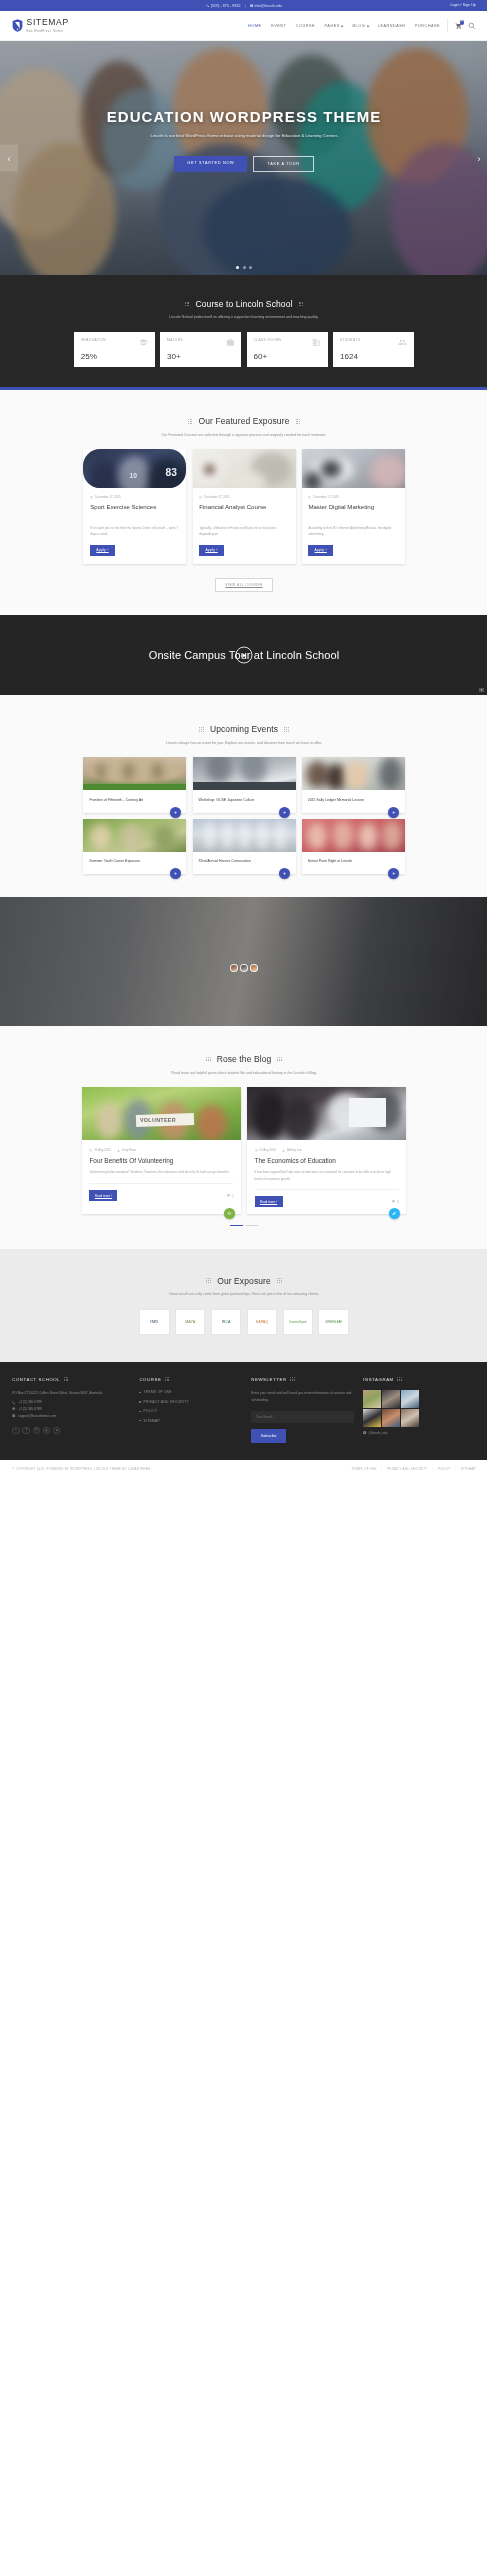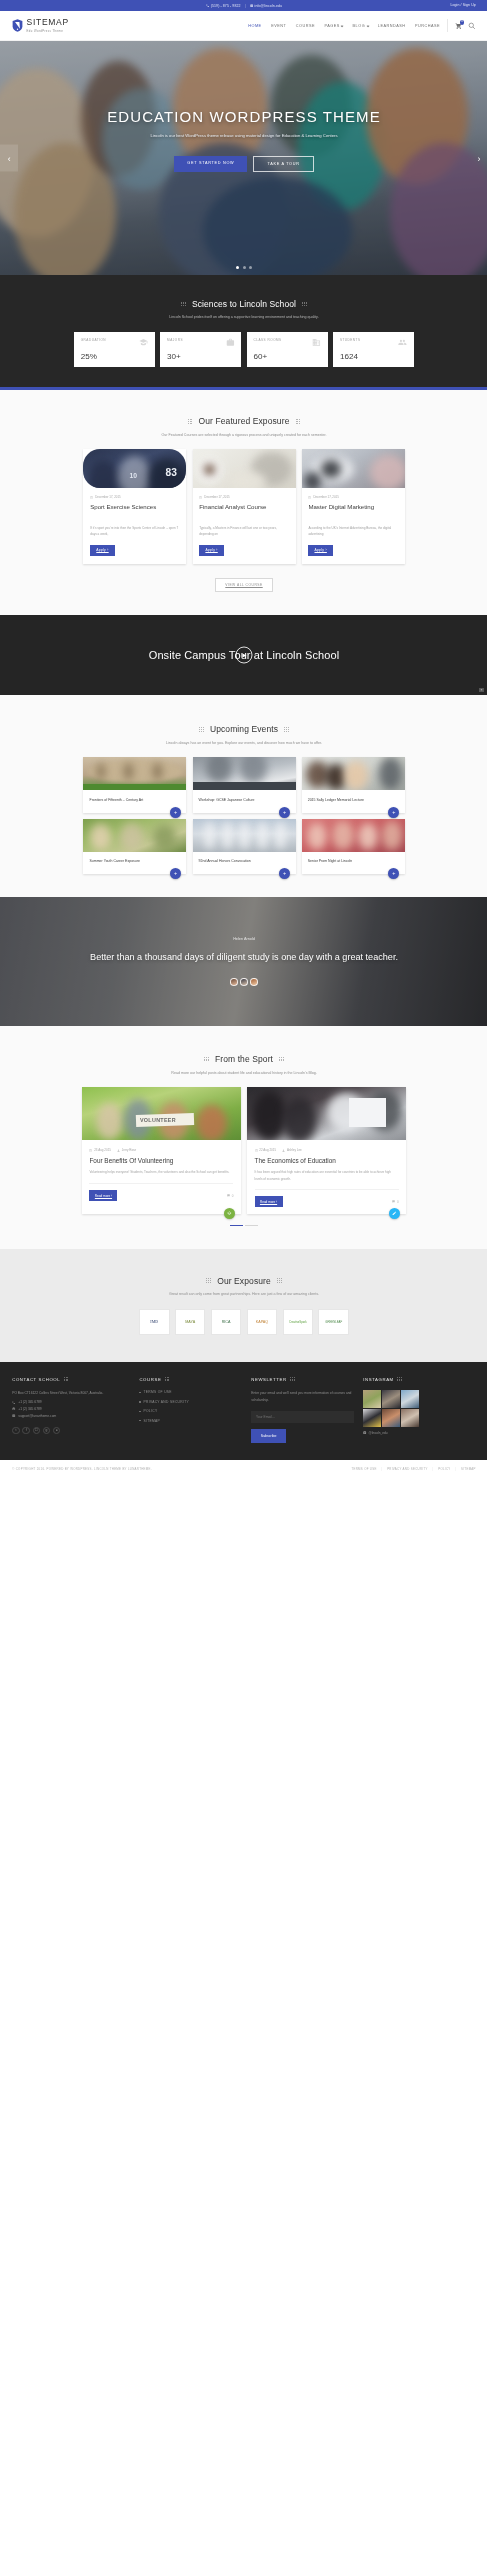--- a/index.html
+++ b/index.html
@@ -51,21 +51,21 @@
   
   .hero { position:relative; height:234px; overflow:hidden; }
   .hero-bg { position:absolute; inset:0; }
   .hero-bg .sky { position:absolute; inset:0;
     background:linear-gradient(175deg,#cfd6dc 0%,#b9c3cc 20%,#8f9aa6 48%,#5d6874 70%,#3a434e 100%); }
   .blob { position:absolute; border-radius:50%; filter:blur(4.1px); }
   .hero-overlay { position:absolute; inset:0; background:rgba(22,26,34,.30); }
   .hero-content { position:absolute; inset:0; display:flex; flex-direction:column;
     align-items:center; justify-content:flex-start; padding-top:68px; text-align:center; }
   .hero-title {
-    font-size:15px; color:#fff; letter-spacing:1.1px; font-weight:400;
+    font-size:15px; color:#fff; letter-spacing:1.1px; font-weight:700;
     text-shadow:0 0.7px 4.1px rgba(0,0,0,.45); line-height:1.1;
   }
   .hero-sub { margin-top:6.8px; font-size:4.2px; color:#e9edf3; line-height:2.0;
     max-width:203px; text-shadow:0 0.7px 2.7px rgba(0,0,0,.5); }
   .hero-btns { margin-top:15px; display:flex; gap:6.1px; }
   .btn-primary {
     background:#3f51b5; color:#fff; font-size:3.8px; letter-spacing:0.7px;
     padding:5.4px 13px; border:none; text-decoration:none; display:inline-block;
   }
   .btn-ghost {
@@ -356,21 +356,21 @@
             <i></i>
             <i></i>
             <i></i>
             <i></i>
             <i></i>
             <i></i>
             <i></i>
             <i></i>
             <i></i>
           </span>
-        <span>Sciences to Lincoln School</span>
+        <span>Course to Lincoln School</span>
         <span class="dots-orn">
             <i></i>
             <i></i>
             <i></i>
             <i></i>
             <i></i>
             <i></i>
             <i></i>
             <i></i>
             <i></i>
@@ -638,24 +638,20 @@
             <div class="ev-title">Senior Prom Night at Lincoln</div>
           </div>
         </div>
       </div>
     </div>
   </div>
 
   <div class="quote">
     <div class="quote-bg"></div>
     <div class="quote-ov"></div>
-    <div class="quote-inner">
-      <div class="quote-author">Helen Arnold</div>
-      <div class="quote-text">Better than a thousand days of diligent study is one day with a great teacher.</div>
-    </div>
     <div class="quote-avatars">
       <div class="qa" style="background:linear-gradient(160deg,#6b4b3a,#e3b89a);"></div>
       <div class="qa" style="background:linear-gradient(160deg,#3b3b44,#d7c0ab);"></div>
       <div class="qa" style="background:linear-gradient(160deg,#a3633a,#f0c9a4);"></div>
     </div>
   </div>
 
   <div class="sec sec-light" style="padding:22px 12.2px 23px;">
     <div class="sec-head">
       <div class="sec-title">
@@ -663,21 +659,21 @@
             <i></i>
             <i></i>
             <i></i>
             <i></i>
             <i></i>
             <i></i>
             <i></i>
             <i></i>
             <i></i>
           </span>
-        <span>From the Sport</span>
+        <span>Rose the Blog</span>
         <span class="dots-orn">
             <i></i>
             <i></i>
             <i></i>
             <i></i>
             <i></i>
             <i></i>
             <i></i>
             <i></i>
             <i></i>

